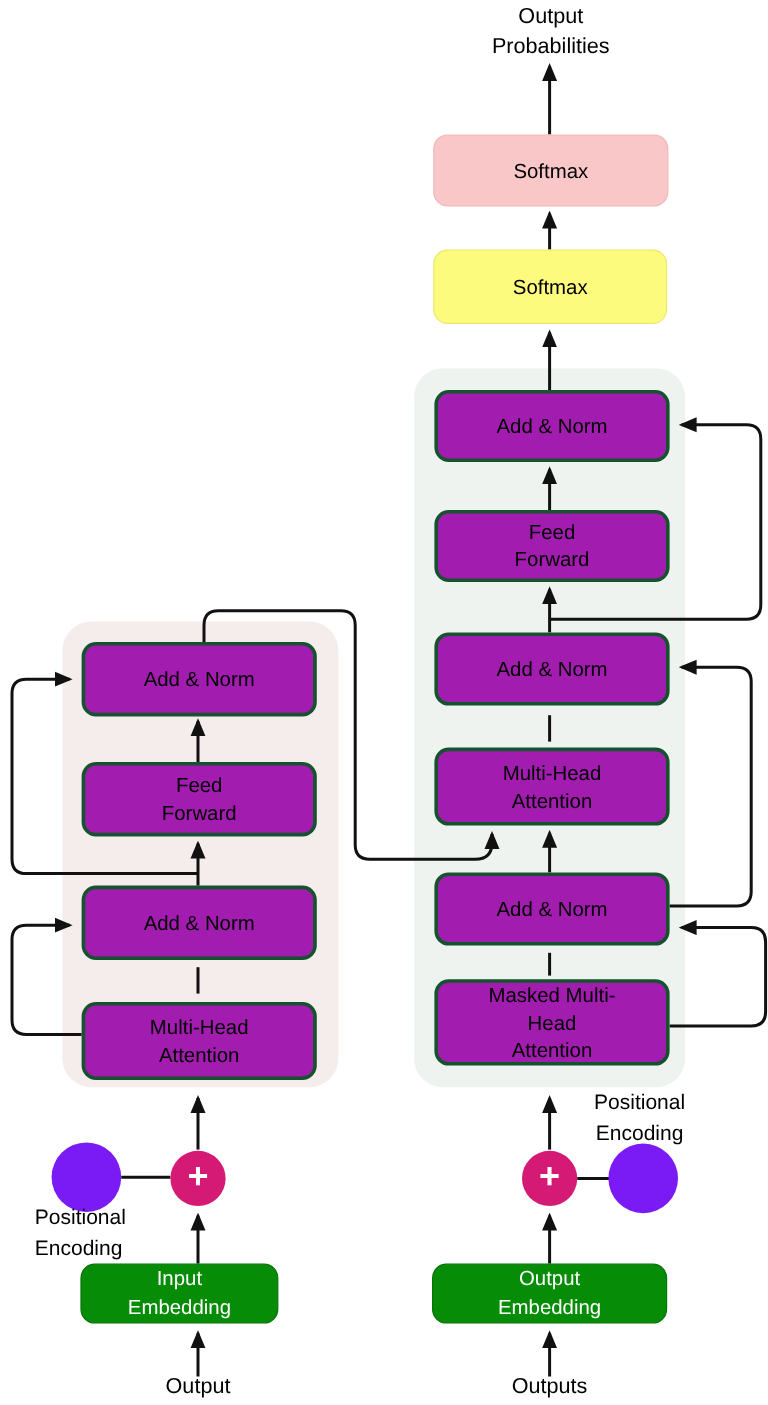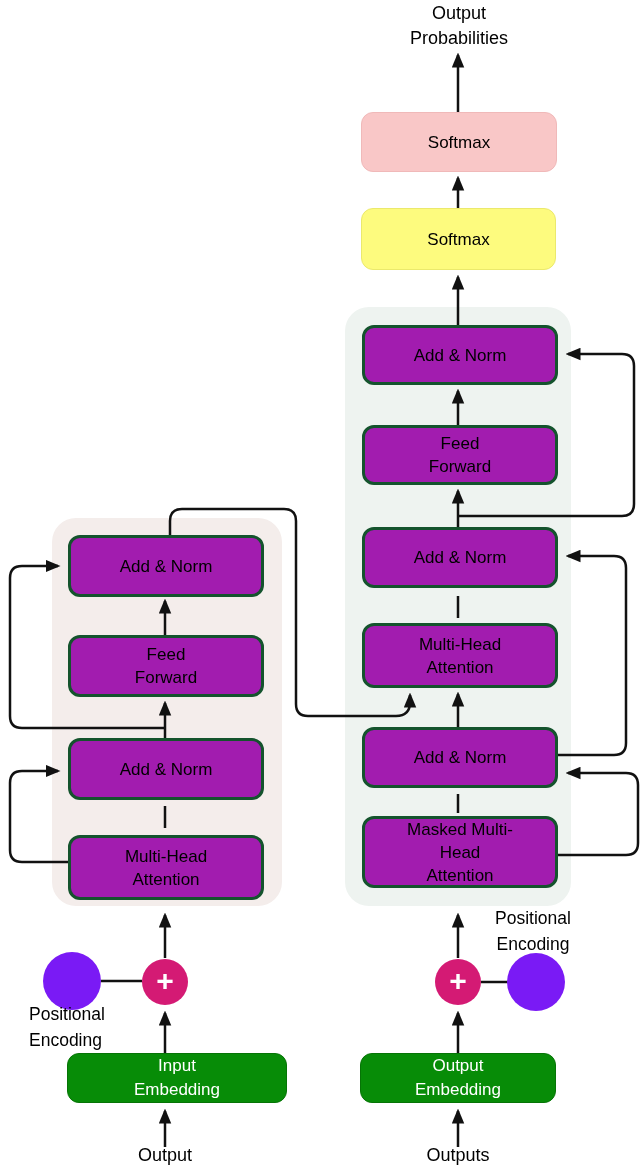--- a/index.html
+++ b/index.html
@@ -100,21 +100,21 @@
   <div class="circle pos-circle" style="left:43px; top:952px; width:58px; height:58px;"></div>
   <div class="circle plus-circle" style="left:142px; top:959px; width:46px; height:46px;">+</div>
   <div class="circle plus-circle" style="left:435px; top:959px; width:46px; height:46px;">+</div>
   <div class="circle pos-circle" style="left:507px; top:953px; width:58px; height:58px;"></div>
 
   <div class="txt txt-left" style="left:29px; top:1001px; width:130px;">Positional
 Encoding</div>
   <div class="txt" style="left:483px; top:905px; width:100px; font-size:17.5px; line-height:26px;">Positional
 Encoding</div>
 
-  <div class="node green" style="left:67px; top:1053px; width:220px; height:50px; line-height:24px;">Input
+  <div class="node green" style="left:67px; top:1053px; width:165px; height:50px; line-height:24px;">Input
 Embedding</div>
   <div class="node green" style="left:360px; top:1053px; width:196px; height:50px; line-height:24px;">Output
 Embedding</div>
 
   <div class="txt" style="left:115px; top:1143px; width:100px;">Output</div>
   <div class="txt" style="left:408px; top:1143px; width:100px;">Outputs</div>
 
 </div>
 
 </body></html>

